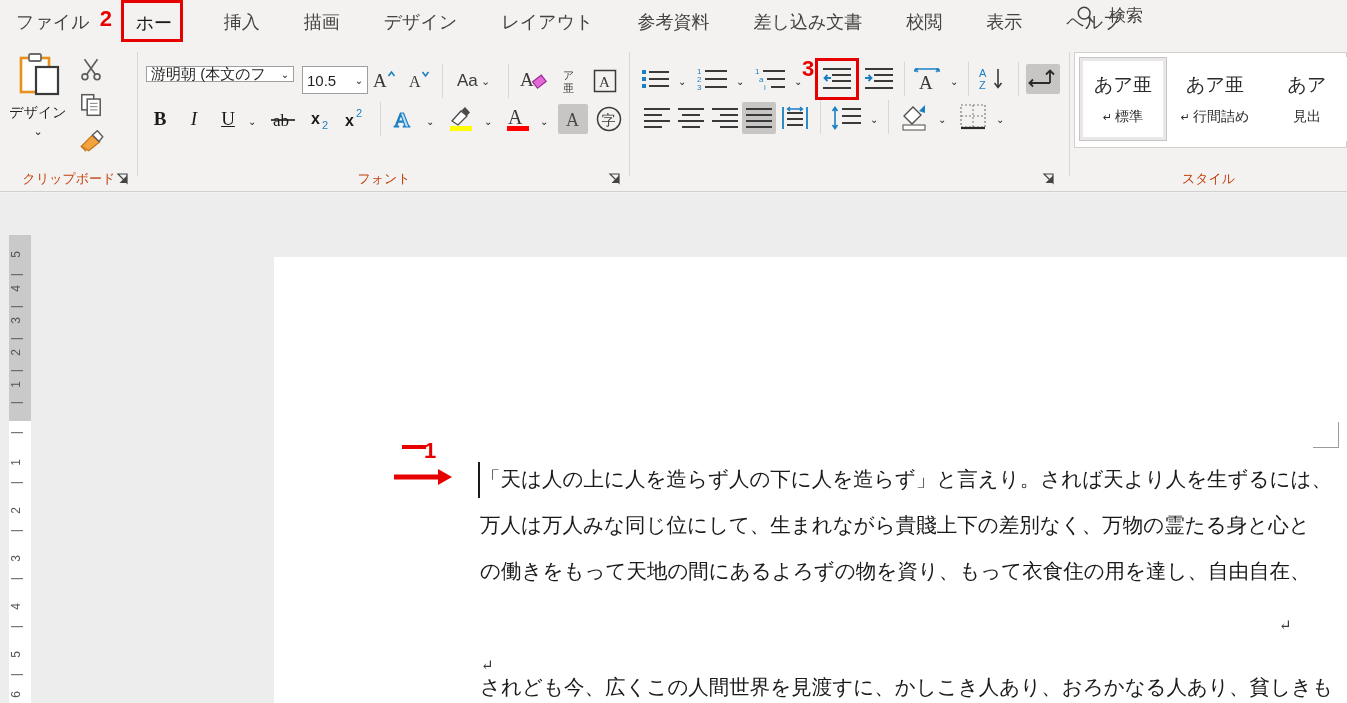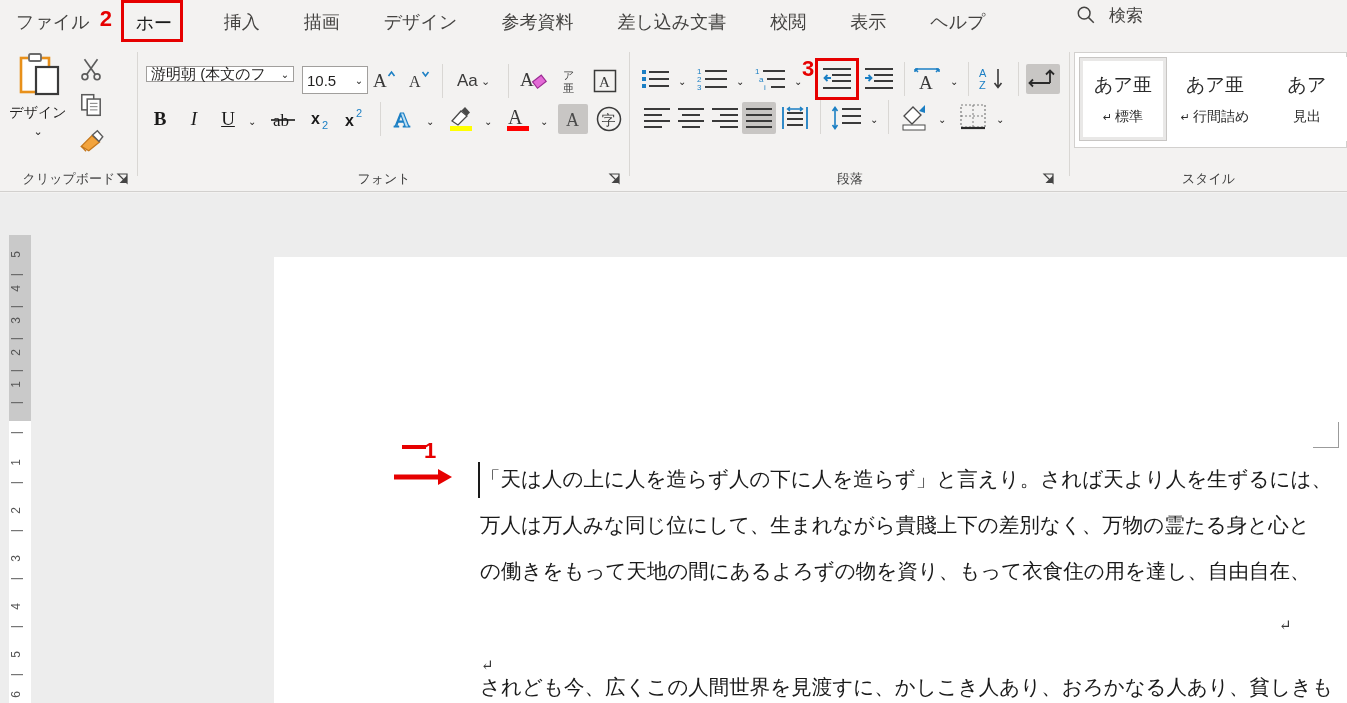--- a/index.html
+++ b/index.html
@@ -55,21 +55,21 @@
 
   
   .ribbon {
     position:absolute; left:0; top:44px; width:1347px; height:148px;
     background:#f3f2f1;
     border-bottom:1px solid #d2d0ce;
   }
   .group { position:absolute; top:0; height:148px; }
   .group-label {
     position:absolute; bottom:4px; width:100%; text-align:center;
-    font-size:13px; color:#404040;
+    font-size:13px; color:#c2410c;
   }
   .group-sep {
     position:absolute; top:8px; width:1px; height:124px; background:#d9d7d4;
   }
   .dialog-launcher {
     position:absolute; bottom:6px; width:14px; height:14px;
   }
 
   
   .paste-btn {
@@ -190,20 +190,21 @@
       <div class="tab-home-wrap" style="position:absolute; left:22px; top:4px;">
         <span class="tab-active-label" style="font-size:18px; line-height:34px;">ホーム</span>
         <div class="underline"></div>
       </div>
       <div class="redbox" style="left:17px; top:0px; width:62px; height:42px;"></div>
     </div>
 
     <div class="tab" style="margin-left:24px;">挿入</div>
     <div class="tab" style="margin-left:44px;">描画</div>
     <div class="tab" style="margin-left:44px;">デザイン</div>
+    <div class="tab" style="margin-left:44px;">レイアウト</div>
     <div class="tab" style="margin-left:44px;">参考資料</div>
     <div class="tab" style="margin-left:44px;">差し込み文書</div>
     <div class="tab" style="margin-left:44px;">校閲</div>
     <div class="tab" style="margin-left:44px;">表示</div>
     <div class="tab" style="margin-left:44px;">ヘルプ</div>
 
     <div class="searchbox">
       <svg class="search-ico" viewBox="0 0 24 24">
         <circle cx="10" cy="10" r="6.4" fill="none" stroke="#444341" stroke-width="1.6"></circle>
         <line x1="14.6" y1="14.6" x2="20.5" y2="20.5" stroke="#444341" stroke-width="1.6"></line>
@@ -557,21 +558,20 @@
       <div class="ibtn" style="left:326px; top:56px; width:34px; height:34px;">
         <svg width="30" height="30" viewBox="0 0 30 30">
           <rect x="3" y="3" width="24" height="22" fill="none" stroke="#7a7a7a" stroke-width="1.2" stroke-dasharray="2 2"></rect>
           <line x1="3" y1="14" x2="27" y2="14" stroke="#7a7a7a" stroke-width="1" stroke-dasharray="2 2"></line>
           <line x1="15" y1="3" x2="15" y2="25" stroke="#7a7a7a" stroke-width="1" stroke-dasharray="2 2"></line>
           <line x1="3" y1="26" x2="27" y2="26" stroke="#2a2a2a" stroke-width="2.2"></line>
         </svg>
       </div>
       <div class="dd-chev" style="left:366px; top:70px;">⌄</div>
 
-      <div class="group-label">段落</div>
       <svg class="dialog-launcher" style="right:14px;" viewBox="0 0 14 14">
         <path d="M2 2 L11 2 L11 11 Z" fill="none" stroke="#444" stroke-width="1.2"></path>
         <path d="M3.5 11 L11 11 L11 3.5 Z" fill="#444"></path>
       </svg>
       <div class="group-sep" style="right:0;"></div>
     </div>
 
     <div class="group" style="left:1070px; width:277px;">
       <div class="group-label">スタイル</div>
     </div>

